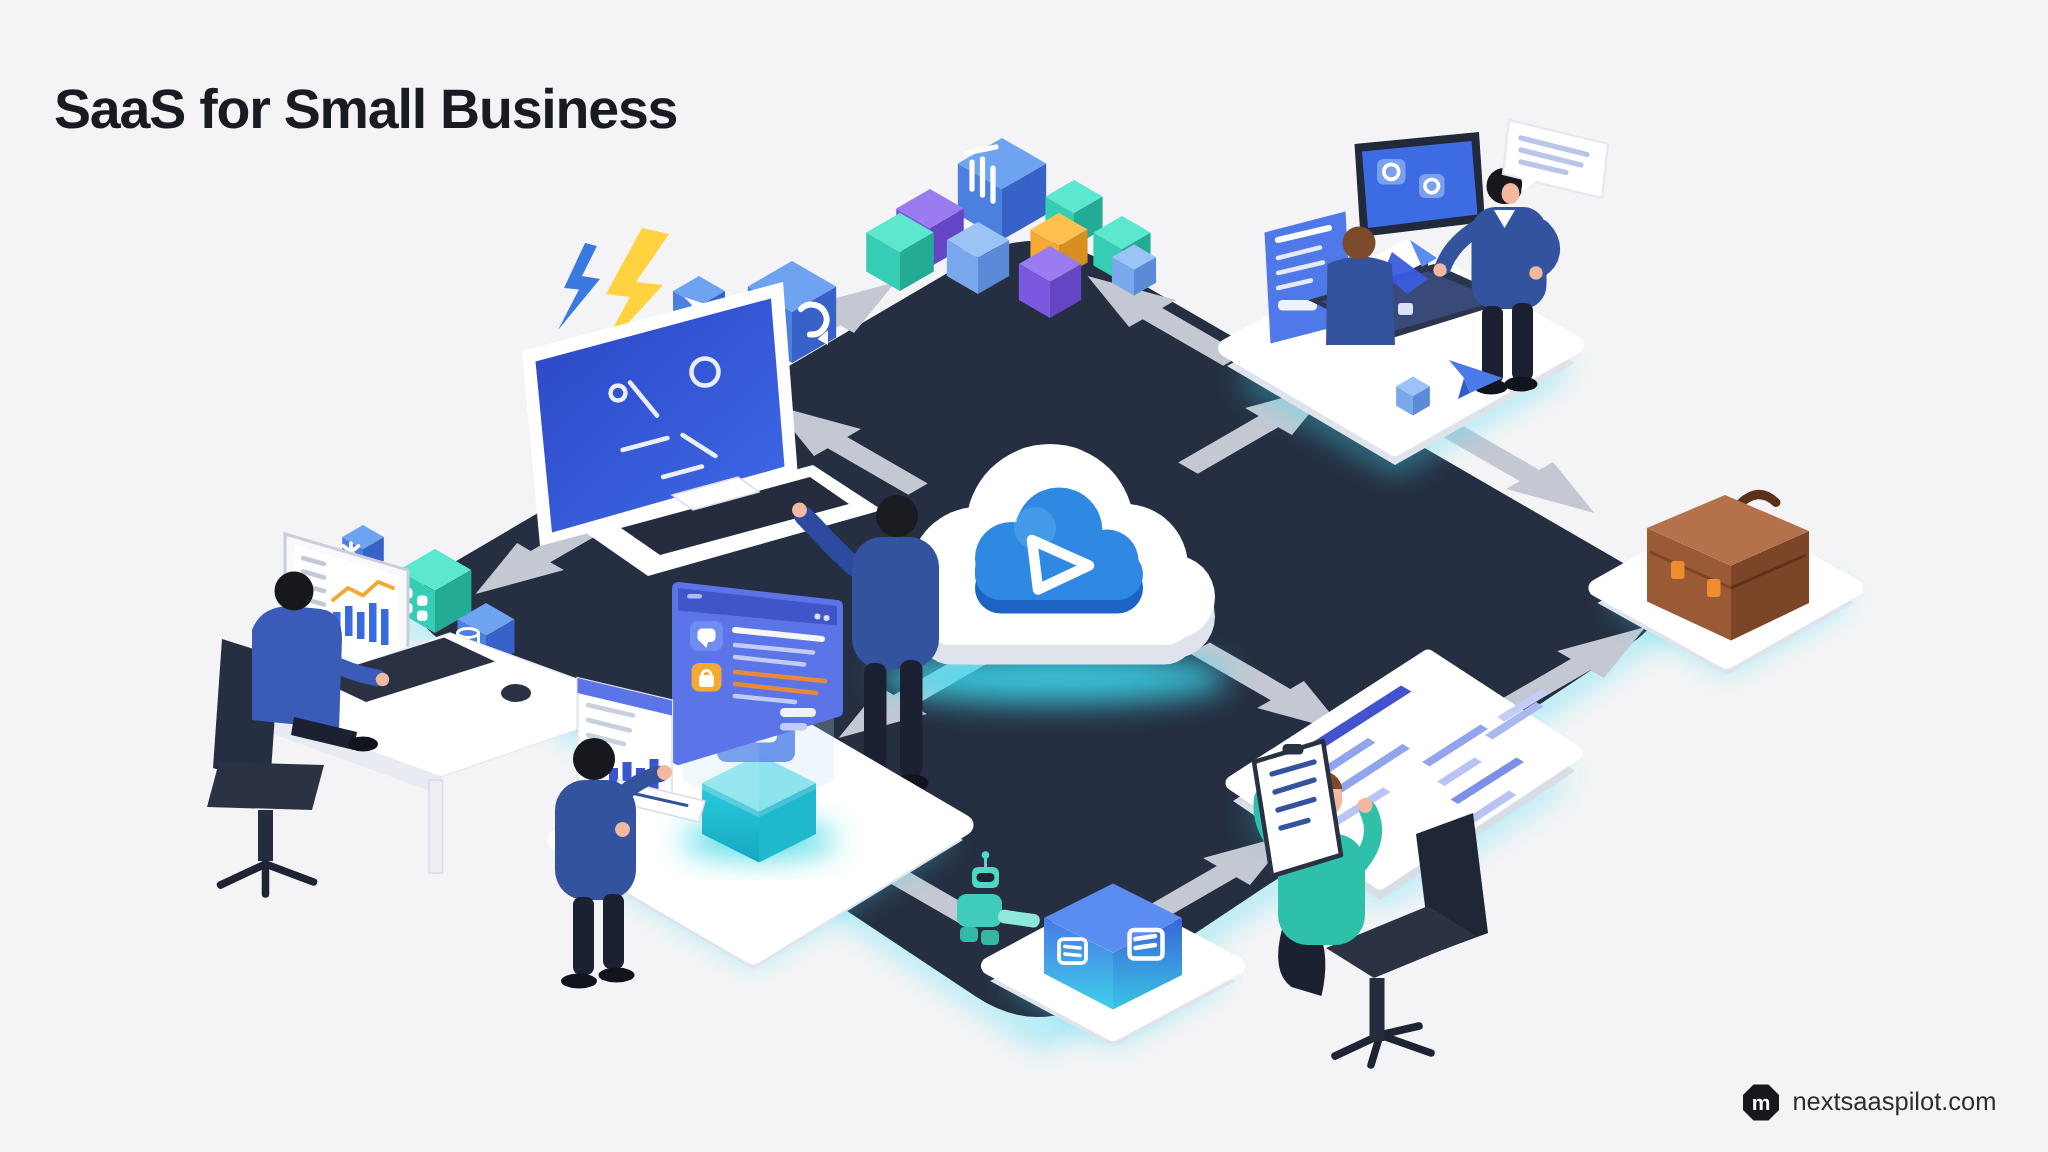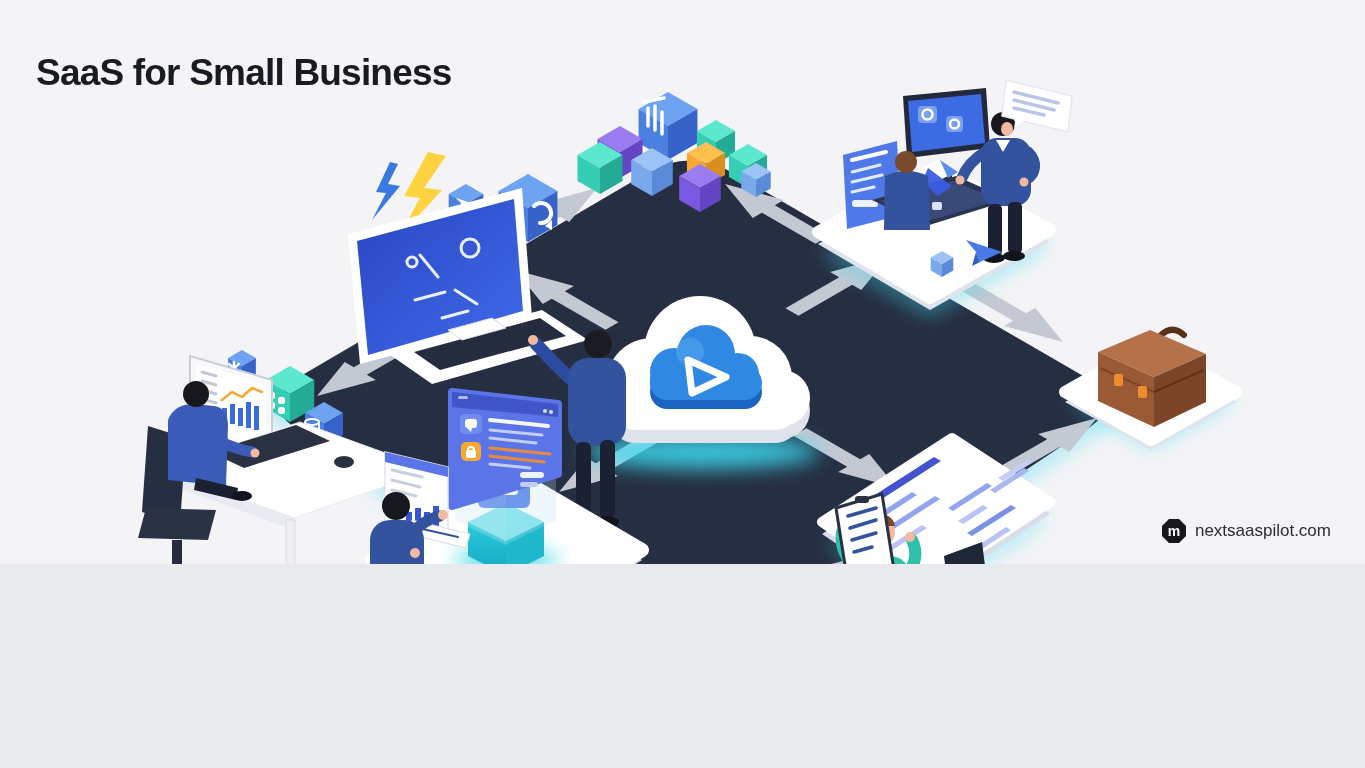--- a/index.html
+++ b/index.html
@@ -1,16 +1,16 @@
 <!DOCTYPE html>
 <html><head>
 <meta charset="utf-8">
 <style>
   html,body{margin:0;padding:0;background:#e9eaee;}
-  .stage{position:relative;width:1365px;height:564px;overflow:hidden;
+  .stage{position:relative;width:1365px;height:768px;overflow:hidden;
          background:#f4f4f6;font-family:"Liberation Sans",sans-serif;}
   .stage svg.illu{position:absolute;left:0;top:0;}
   .page-title{position:absolute;left:36px;top:52px;font-size:37px;font-weight:700;
               color:#191b22;letter-spacing:-0.8px;}
   .watermark{position:absolute;right:34px;bottom:20px;display:flex;align-items:center;
              gap:8px;font-size:17px;font-weight:500;color:#2c2d31;}
   .badge{display:block;}
 </style>
 </head>
 <body>

